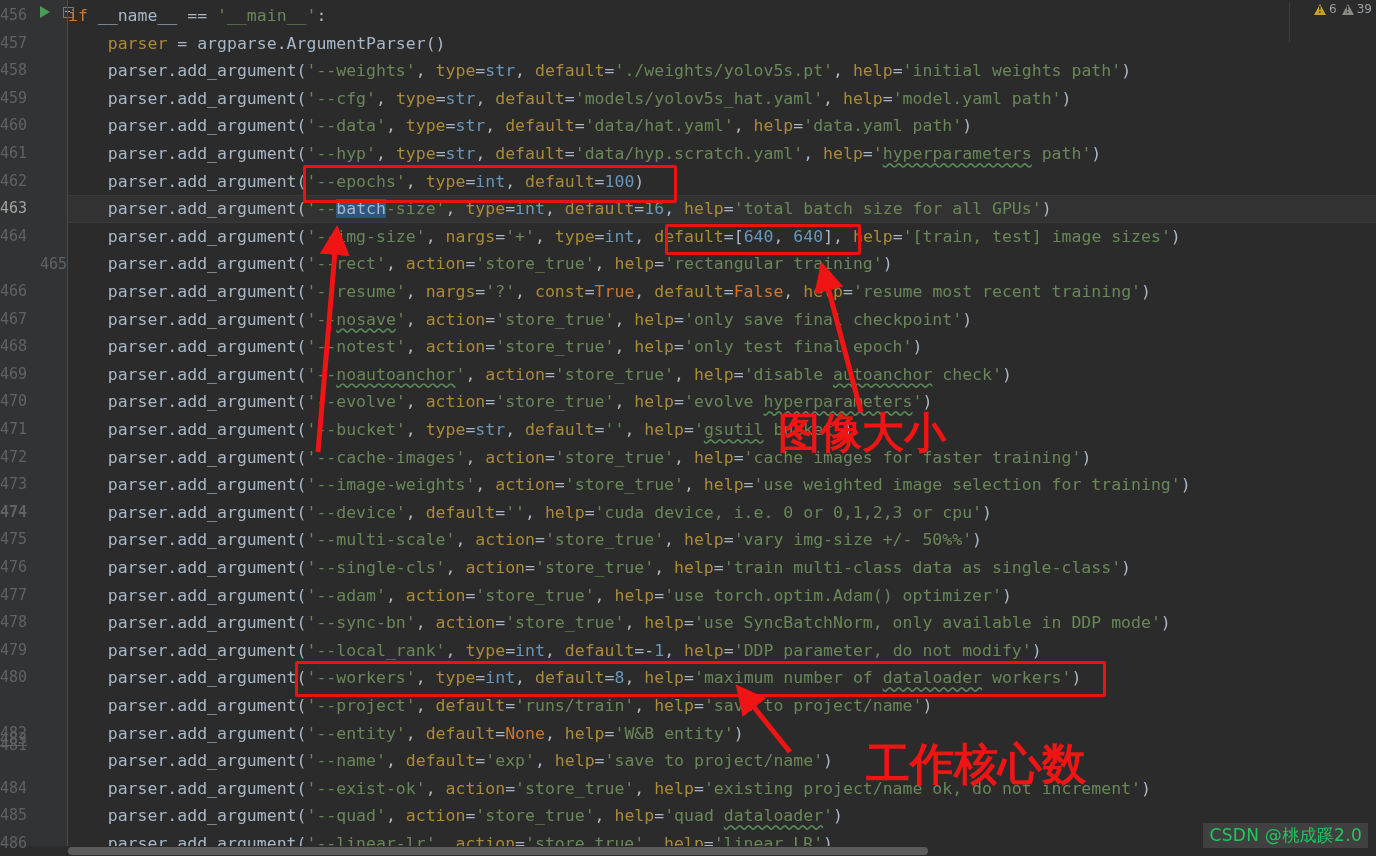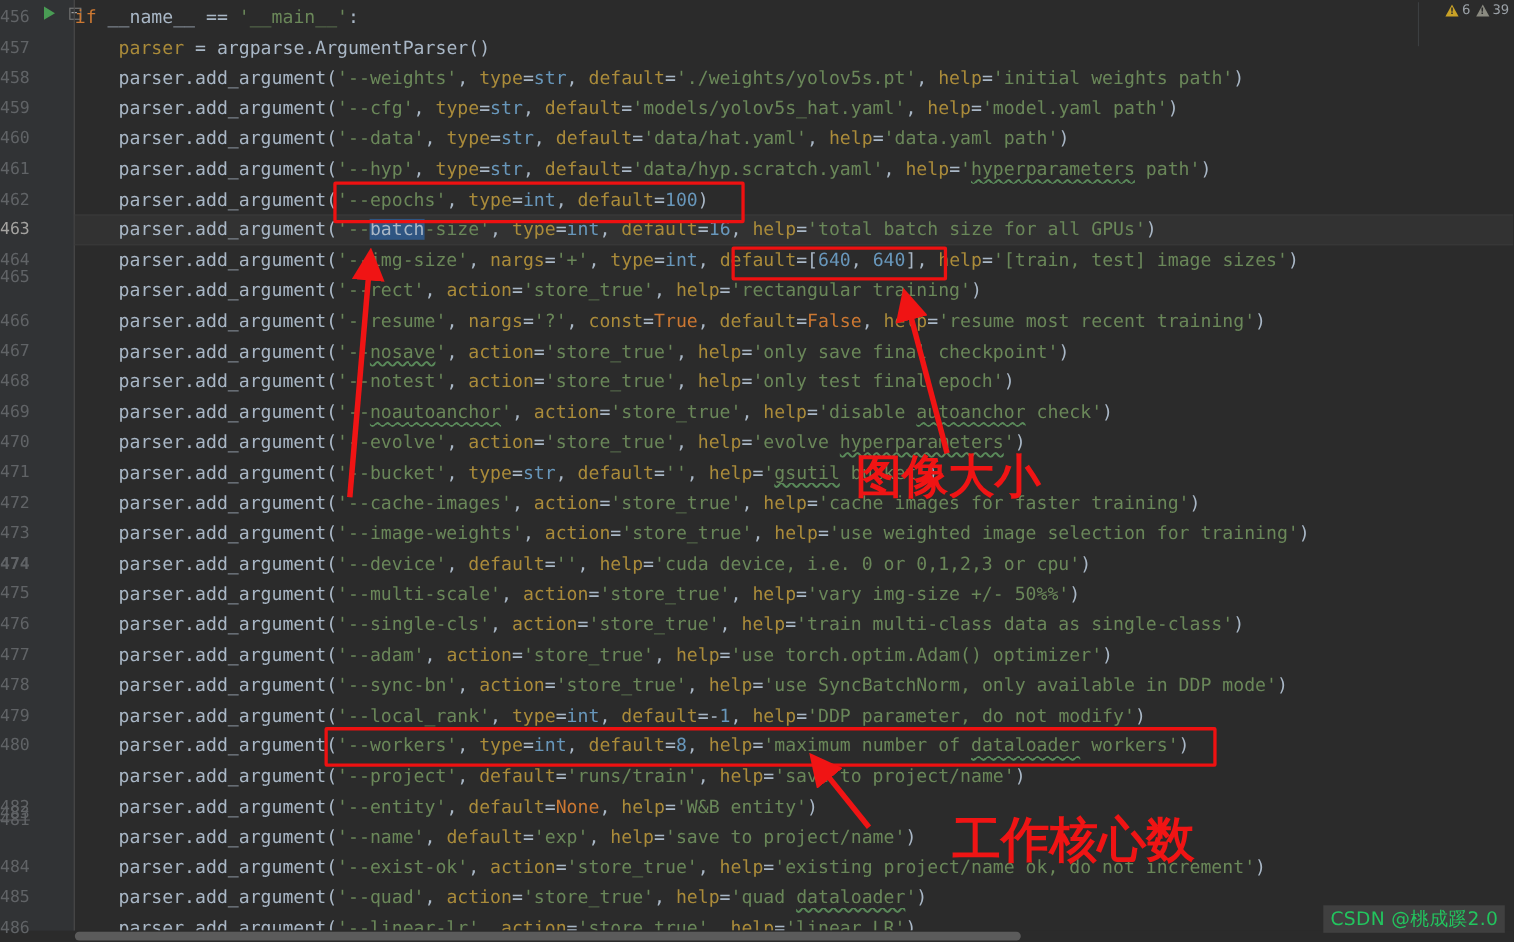--- a/index.html
+++ b/index.html
@@ -222,21 +222,21 @@
     <div class="gutter-inner" id="gutter-inner">
         <div class="ln" style="top: 2px;">456</div>
         <div class="ln" style="top: 29.6px;">457</div>
         <div class="ln" style="top: 57.2px;">458</div>
         <div class="ln" style="top: 84.8px;">459</div>
         <div class="ln" style="top: 112.4px;">460</div>
         <div class="ln" style="top: 140px;">461</div>
         <div class="ln" style="top: 167.6px;">462</div>
         <div class="ln current" style="top: 195.2px;">463</div>
         <div class="ln" style="top: 222.8px;">464</div>
-        <div class="ln" style="top: 238px;">465</div>
+        <div class="ln" style="top: 251px; padding-left: 40px;">465</div>
         <div class="ln" style="top: 278px;">466</div>
         <div class="ln" style="top: 305.6px;">467</div>
         <div class="ln" style="top: 333.2px;">468</div>
         <div class="ln" style="top: 360.8px;">469</div>
         <div class="ln" style="top: 388.4px;">470</div>
         <div class="ln" style="top: 416px;">471</div>
         <div class="ln" style="top: 443.6px;">472</div>
         <div class="ln" style="top: 471.2px;">473</div>
         <div class="ln" style="top: 498.8px; font-weight: bold;">474</div>
         <div class="ln" style="top: 526.4px;">475</div>

